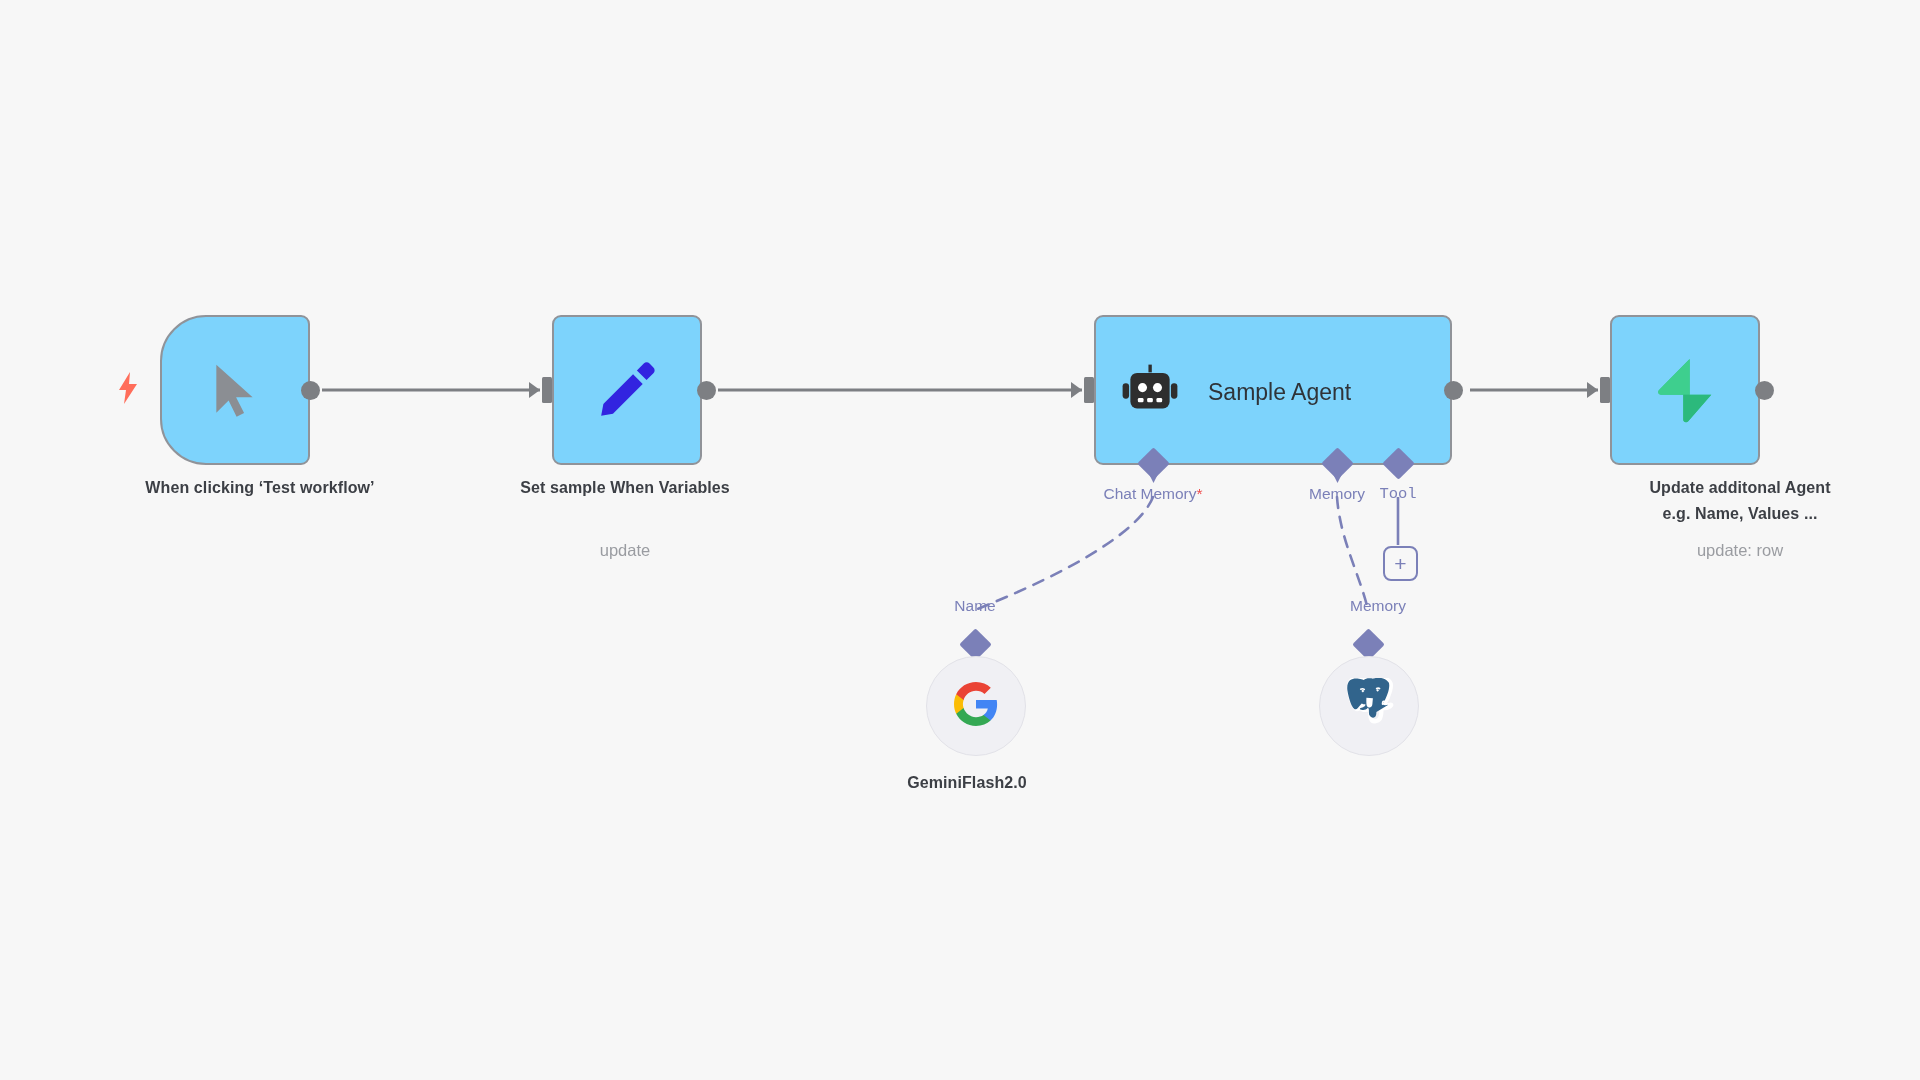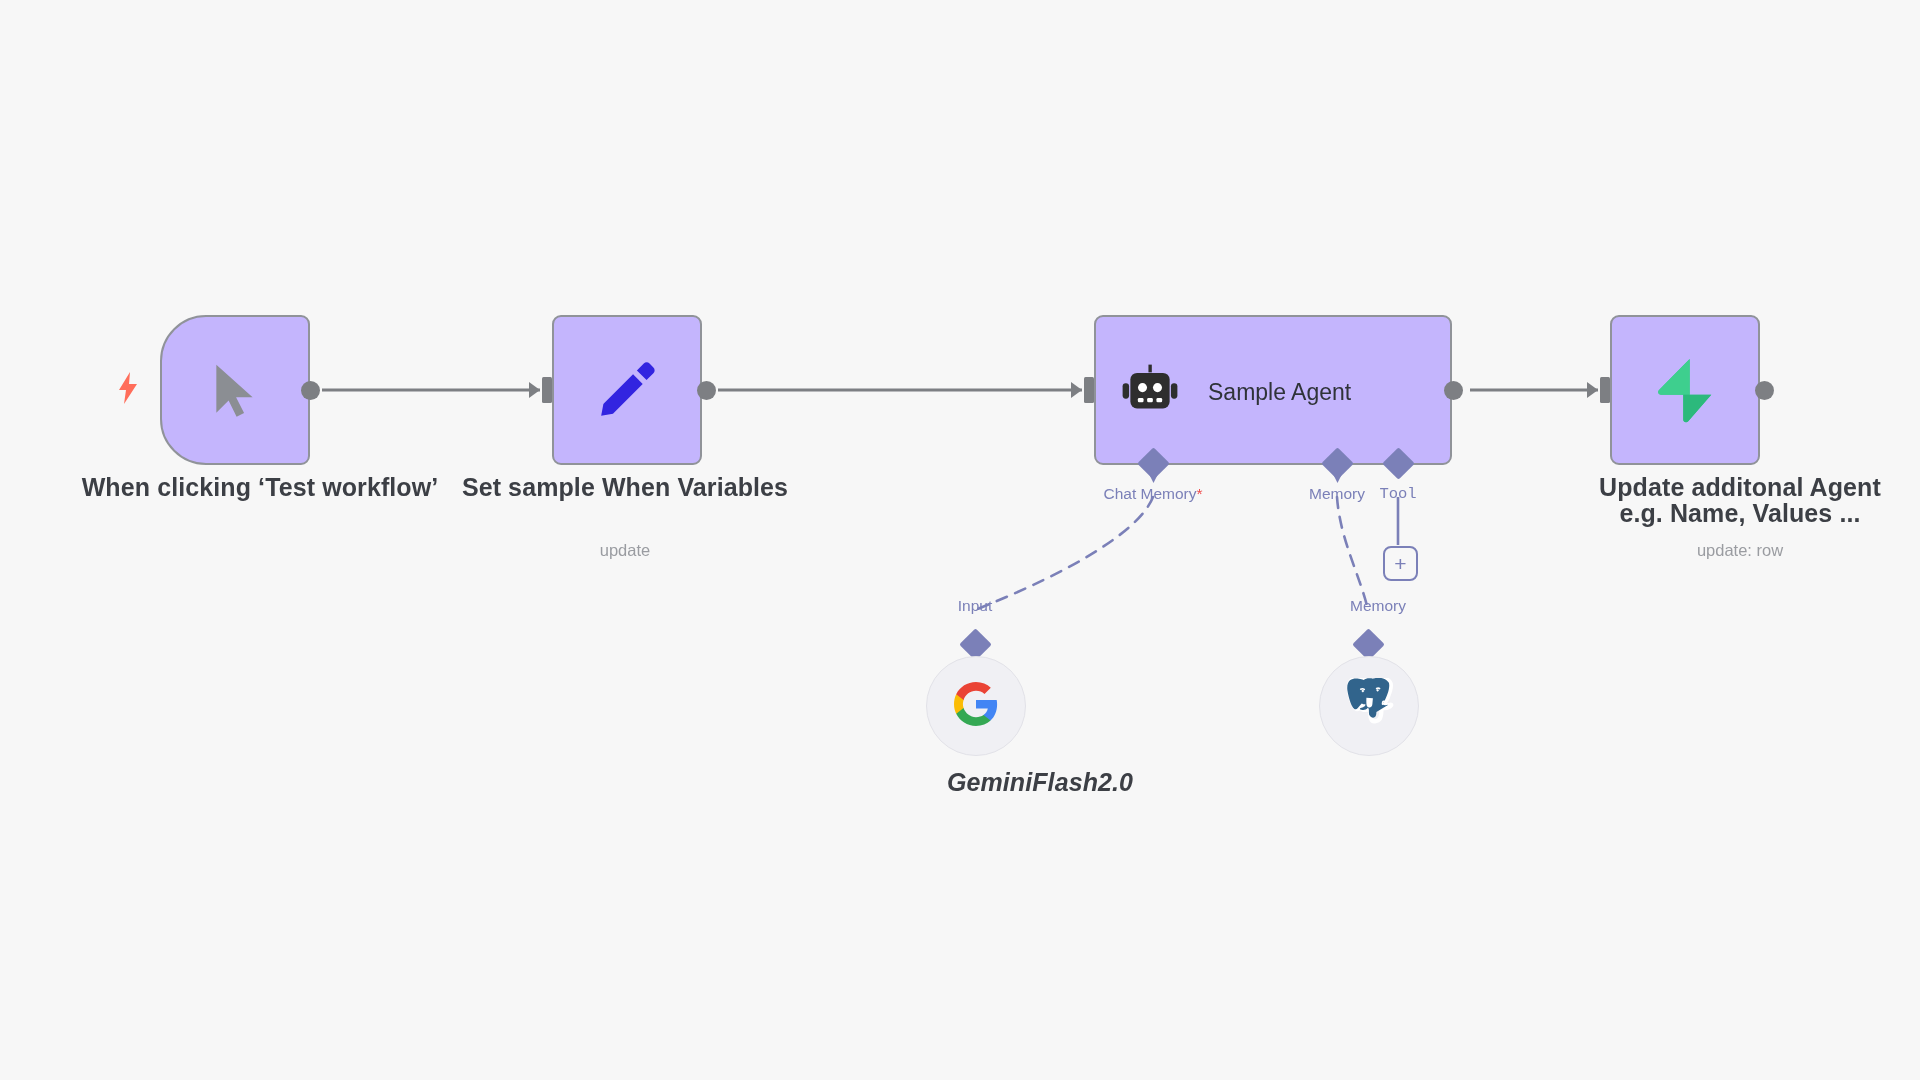--- a/index.html
+++ b/index.html
@@ -8,40 +8,40 @@
     width:1920px;height:1080px;
     background:#f7f7f7;
     font-family:"Liberation Sans", sans-serif;
     overflow:hidden;
     position:relative;
   }
   #canvas{position:absolute;inset:0;width:1920px;height:1080px;}
   svg.edges{position:absolute;left:0;top:0;width:1920px;height:1080px;pointer-events:none;}
 
   
-  .node{position:absolute;box-sizing:border-box;background:#c4b5fd;border:2.2px solid #909399;}
+  .node{position:absolute;box-sizing:border-box;background:#7dd3fc;border:2.2px solid #909399;}
   .node-sq{width:150px;height:150px;border-radius:9px;}
   .node-trigger{width:150px;height:150px;border-radius:46px 9px 9px 46px;}
   .node-wide{width:358px;height:150px;border-radius:9px;}
 
   .node-icon{position:absolute;display:flex;align-items:center;justify-content:center;}
 
   
   .port-out{position:absolute;width:19px;height:19px;border-radius:50%;background:#7d7f83;}
   .port-in{position:absolute;width:10px;height:26px;background:#7d7f83;border-radius:1.5px;}
   .port-in-arrow{position:absolute;width:0;height:0;
      border-top:8px solid transparent;border-bottom:8px solid transparent;border-left:11px solid #7d7f83;}
 
   .diamond{position:absolute;width:23px;height:23px;background:#7b80b8;transform:rotate(45deg);border-radius:2px;}
   .diamond-stem{position:absolute;width:9px;height:9px;background:#7b80b8;
       clip-path:polygon(0 0,100% 0,50% 100%);}
 
   
   .node-label{position:absolute;text-align:center;color:#3c3f45;
-      font-size:25px;font-weight:bold;line-height:25.5px;letter-spacing:.1px;}
+      font-size:16px;font-weight:bold;line-height:25.5px;letter-spacing:.1px;}
   .node-sub{position:absolute;text-align:center;color:#9a9ca1;font-size:16.5px;line-height:20px;}
 
   .conn-label{position:absolute;text-align:center;color:#7b80b8;
       font-size:15.5px;line-height:18px;white-space:nowrap;}
   .conn-label .req{color:#ef4b4b;}
 
   
   .subnode{position:absolute;width:98px;height:98px;border-radius:50%;
       background:#f0f0f4;border:1.6px solid #e2e2e8;
       display:flex;align-items:center;justify-content:center;}
@@ -141,33 +141,33 @@
         <path d="M13.6 1.4 L3.1 12.0 C2.5 12.6 2.9 13.6 3.8 13.6 L11.4 13.6 L11.4 22.1 C11.4 23.0 12.5 23.4 13.1 22.7 L21.0 13.6 L13.6 13.6 Z" fill="#34c78a"></path>
         <path d="M13.6 1.4 L3.1 12.0 C2.5 12.6 2.9 13.6 3.8 13.6 L13.6 13.6 Z" fill="#3ecf8e"></path>
         <path d="M13.6 13.6 L21.0 13.6 L13.1 22.7 C12.5 23.4 11.4 23.0 11.4 22.1 L11.4 13.6 Z" fill="#2cb97c"></path>
       </svg>
     </div>
   </div>
   <div class="port-out" style="left:1755px;top:381px;"></div>
   <div class="node-label" style="left:1525px;top:475px;width:430px;"><span>Update additonal Agent</span><br><span>e.g. Name, Values ...</span></div>
   <div class="node-sub" style="left:1525px;top:540px;width:430px;">update: row</div>
 
-  <div class="conn-label" style="left:905px;top:597px;width:140px;">Input</div>
+  <div class="conn-label" style="left:905px;top:597px;width:140px;">Name</div>
   <div class="diamond" style="left:964px;top:633px;"></div>
   <div class="subnode" style="left:926px;top:656px;">
     <div>
       <svg width="48" height="48" viewBox="0 0 48 48">
         <path fill="#4285F4" d="M45.1 24.5c0-1.6-.1-3.1-.4-4.5H24v8.5h11.8c-.5 2.7-2.1 5-4.4 6.6v5.5h7.1c4.2-3.8 6.6-9.5 6.6-16.1z"></path>
         <path fill="#34A853" d="M24 46c6 0 11-2 14.6-5.4l-7.1-5.5c-2 1.3-4.5 2.1-7.5 2.1-5.8 0-10.7-3.9-12.4-9.1H4.2v5.7C7.8 41.1 15.3 46 24 46z"></path>
         <path fill="#FBBC05" d="M11.6 28.1c-.4-1.3-.7-2.7-.7-4.1s.3-2.8.7-4.1v-5.7H4.2C2.8 17.1 2 20.4 2 24s.8 6.9 2.2 9.8l7.4-5.7z"></path>
         <path fill="#EA4335" d="M24 10.8c3.3 0 6.2 1.1 8.5 3.3l6.3-6.3C35 4.2 30 2 24 2 15.3 2 7.8 6.9 4.2 14.2l7.4 5.7c1.7-5.2 6.6-9.1 12.4-9.1z"></path>
       </svg>
     </div>
   </div>
-  <div class="node-label" style="left:820px;top:770px;width:440px;font-style:italic;">GeminiFlash2.0</div>
+  <div class="node-label" style="left:747px;top:770px;width:440px;">GeminiFlash2.0</div>
 
   <div class="conn-label" style="left:1298px;top:597px;width:160px;">Memory</div>
   <div class="diamond" style="left:1357px;top:633px;"></div>
   <div class="subnode" style="left:1319px;top:656px;">
     <div>
       <svg width="52" height="52" viewBox="0 0 32 32">
         <g stroke="#ffffff" stroke-width="2.6" fill="none" stroke-linejoin="round" stroke-linecap="round">
           <path d="M23.6 20.1c.2-1.6.1-1.9 1.3-1.6l.3 0c.9.05 2.1-.14 2.8-.47 1.5-.7 2.4-1.86.9-1.55-3.3.68-3.6-.44-3.6-.44 3.5-5.2 5-11.8 3.7-13.4-3.4-4.4-9.4-2.3-9.5-2.27l-.03 0c-.65-.13-1.38-.21-2.2-.23-1.5-.02-2.64.4-3.5 1.05 0 0-10.64-4.38-10.15 5.5.1 2.1 3.03 15.9 6.5 11.74 1.27-1.52 2.5-2.8 2.5-2.8.6.4 1.33.6 2.1.53l.06-.05c-.02.2-.01.4.02.63-.9 1-.63 1.17-2.42 1.54-1.8.37-.74 1.03-.05 1.2.84.2 2.78.5 4.1-1.32l-.05.2c.35.28.33 2.01.38 3.25.05 1.24.13 2.4.38 3.08.25.68.55 2.44 2.9 1.94 1.96-.42 3.46-1.03 3.6-6.68"></path>
         </g>
         <path fill="#31648c" d="M27.9 16.5c-3.3.68-3.6-.44-3.6-.44 3.5-5.2 5-11.8 3.7-13.4-3.4-4.4-9.4-2.3-9.5-2.27l-.03 0c-.65-.13-1.38-.21-2.2-.23-1.5-.02-2.64.4-3.5 1.05 0 0-10.64-4.38-10.15 5.5.1 2.1 3.03 15.9 6.5 11.74 1.27-1.52 2.5-2.8 2.5-2.8.6.4 1.33.6 2.1.53l.06-.05c-.02.2-.01.4.02.63-.9 1-.63 1.17-2.42 1.54-1.8.37-.74 1.03-.05 1.2.84.2 2.78.5 4.1-1.32l-.05.2c.35.28.6.83.57 1.32-.04.5-.02 2.62.2 2.93.2.3 1.2 2.1 2.45 1.84 1.04-.22 1.9-.54 1.97-3.5"></path>

